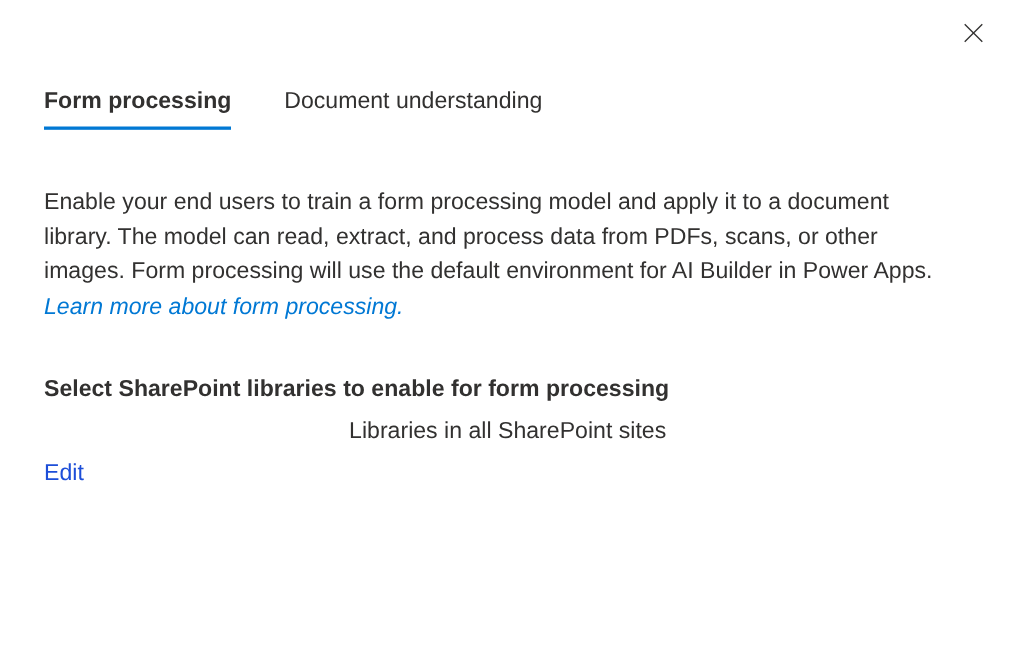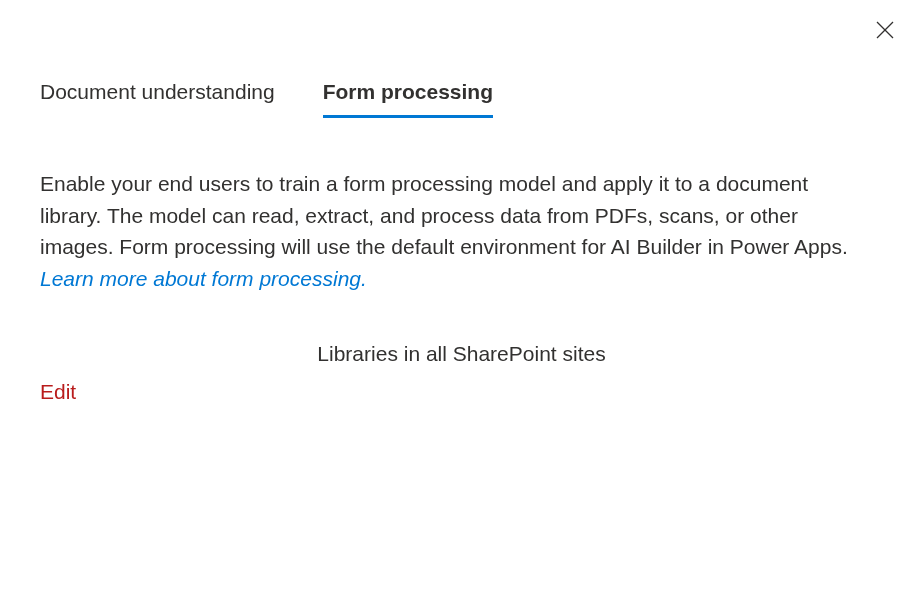--- a/index.html
+++ b/index.html
@@ -89,46 +89,47 @@
     }
     .section-value {
       font-size: 21px;
       font-weight: 400;
       color: #323130;
       margin-bottom: 14px;
       text-align: center;
     }
     .edit-link {
       font-size: 21px;
-      color: #b91c1c;
+      color: #1d4ed8;
       cursor: pointer;
     }
   </style>
 </head>
 <body>
 
 <div class="close-btn">
   <span>
     <svg viewBox="0 0 18 18" fill="none">
       <line x1="1" y1="1" x2="17" y2="17"></line>
       <line x1="17" y1="1" x2="1" y2="17"></line>
     </svg>
   </span>
 </div>
 
 <div class="content">
 
   <div class="tabs">
+    <div class="tab active">
+      <span>Form processing</span>
+    </div>
     <div class="tab">
       <span>Document understanding</span>
-    </div>
-    <div class="tab active">
-      <span>Form processing</span>
     </div>
   </div>
 
   <p class="description">
     <span>Enable your end users to train a form processing model and apply it to a document library. The model can read, extract, and process data from PDFs, scans, or other images. Form processing will use the default environment for AI Builder in Power Apps. </span><span class="link">Learn more about form processing.</span>
   </p>
 
+  <div class="section-heading">Select SharePoint libraries to enable for form processing</div>
   <div class="section-value">Libraries in all SharePoint sites</div>
   <div class="edit-link">Edit</div>
 </div>
 
 </body></html>

